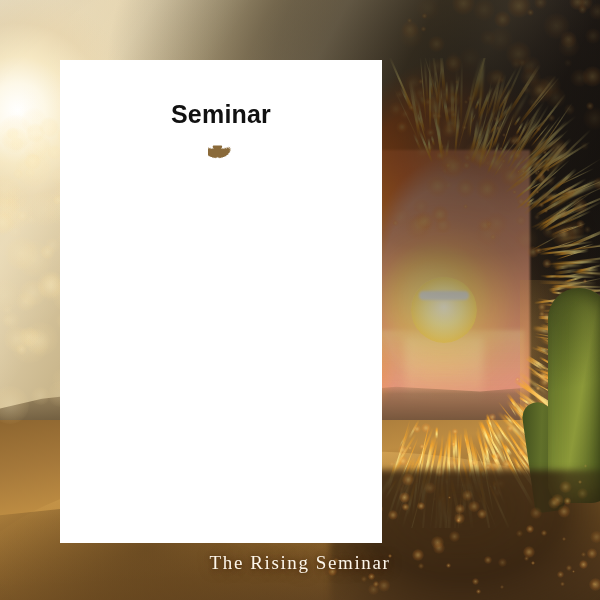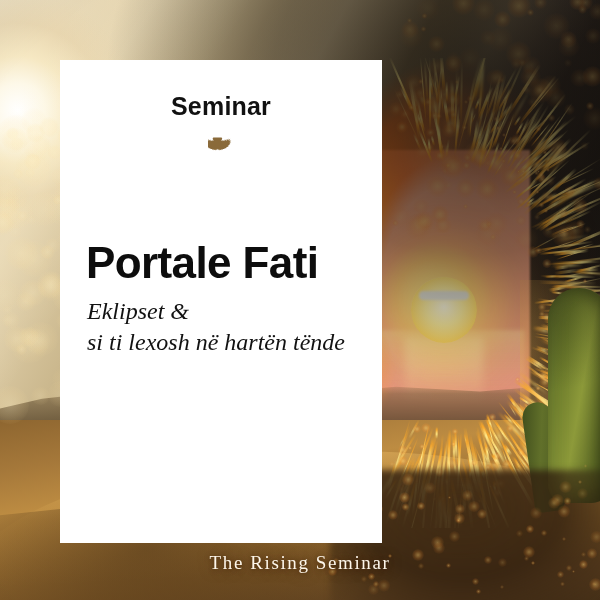--- a/index.html
+++ b/index.html
@@ -308,21 +308,21 @@
     box-sizing: border-box;
     padding: 30px 22px 22px 22px;
   }
   .kicker {
     text-align: center;
     font-size: 25px;
     font-weight: 700;
     letter-spacing: 0.2px;
     color: #111111;
     line-height: 1;
-    margin: 4px;
+    margin: 12px;
   }
   .crest {
     display: block;
     margin: 12px auto 0 auto;
     width: 26px;
     height: 26px;
   }
   .title {
     margin: 0;
     padding-left: 4px;
@@ -1256,22 +1256,17 @@
 
   <div class="card">
     <div class="kicker">Seminar</div>
 
     <svg class="crest" viewBox="0 0 64 64" aria-hidden="true">
       <g fill="#8a6a3a">
         <path d="M32 16c1.6 0 2.9 1.4 2.9 3.1 0 1.3-.7 2.4-1.8 2.9l.6 2.4 3.1-2.1-.4 3 4.6-4.3-.9 4.1 5.4-5.6-1.1 5 6.1-6.3-1 5.3 5.2-4.4-2.2 6.4 4.6-2.9-4.1 6.3 4-1.5-5.4 5.6 3.3-.4-6.3 4.6 2.6.4-7 3.1 2 1-6.4 1.2 1.2 1.4-5.4.2 1 1.9-4.6-1 .4 2.2-3.6-2.2-.2 2.4-2.6-3.1-1.2 2.4-1.6-3.6-1.6 3.6-1.2-2.4-2.6 3.1-.2-2.4-3.6 2.2.4-2.2-4.6 1 1-1.9-5.4-.2 1.2-1.4-6.4-1.2 2-1-7-3.1 2.6-.4-6.3-4.6 3.3.4-5.4-5.6 4 1.5-4.1-6.3 4.6 2.9-2.2-6.4 5.2 4.4-1-5.3 6.1 6.3-1.1-5 5.4 5.6-.9-4.1 4.6 4.3-.4-3 3.1 2.1.6-2.4c-1.1-.5-1.8-1.6-1.8-2.9 0-1.7 1.3-3.1 2.9-3.1z"></path>
       </g>
     </svg>
 
-    <div class="title-block">
-      <h1 class="title">Portale Fati</h1>
-      <p class="subtitle">Eklipset &amp;
-si ti lexosh në hartën tënde</p>
-    </div>
   </div>
 
   <div class="brand">The Rising Seminar</div>
 
 </div>
 
 </body></html>

